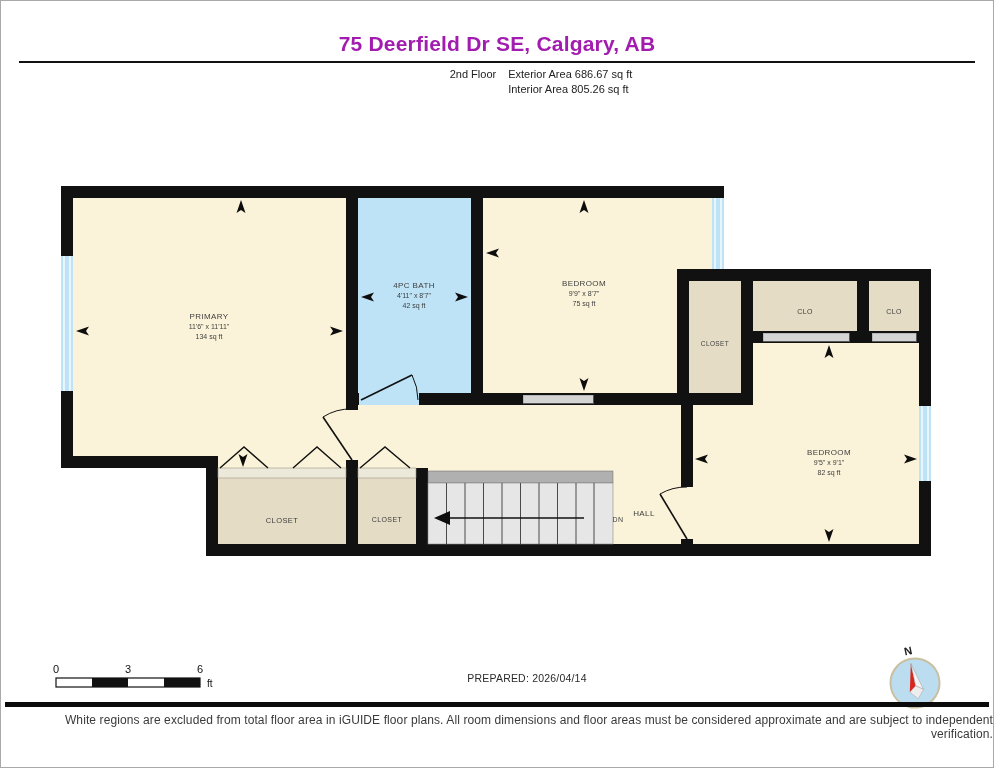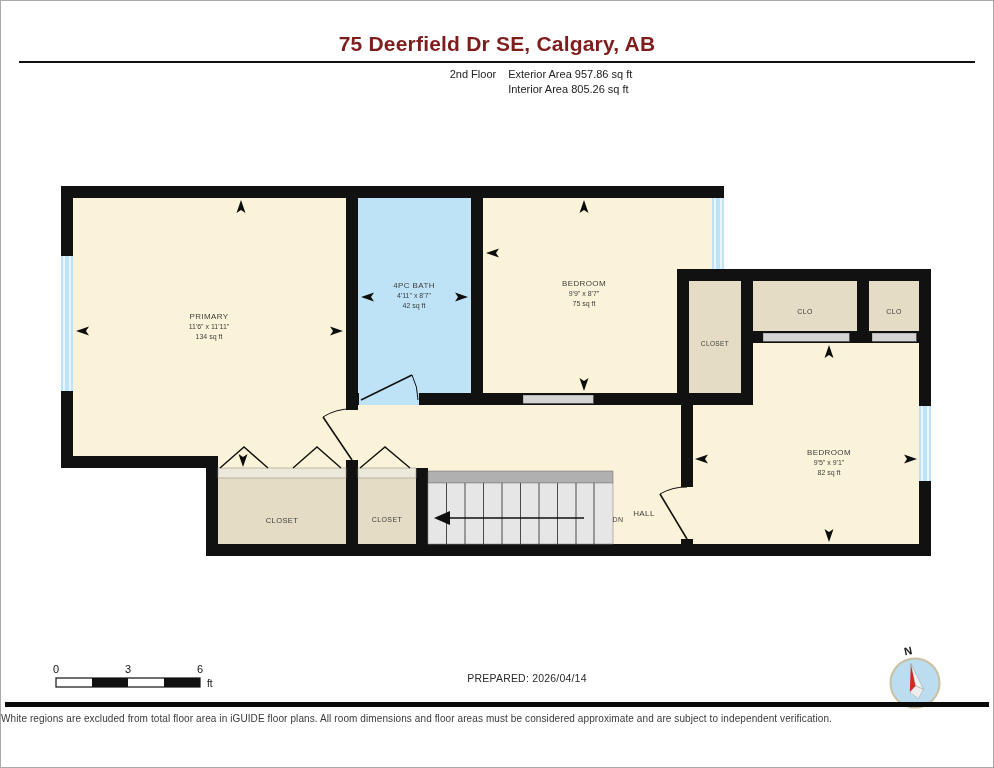--- a/index.html
+++ b/index.html
@@ -3,36 +3,36 @@
 <meta charset="utf-8">
 <style>
   html,body{margin:0;padding:0;background:#e8e8e8;}
   .page{
     position:relative;width:994px;height:768px;background:#fff;
     border:1px solid #a9a9a9;box-sizing:border-box;overflow:hidden;
     font-family:"Liberation Sans", sans-serif;color:#111;
   }
   .title{
     position:absolute;top:31px;left:0;right:0;text-align:center;
-    font-size:21px;font-weight:bold;letter-spacing:.2px;color:#7f1d1d;
+    font-size:21px;font-weight:bold;letter-spacing:.2px;color:#a21caf;
   }
   .rule-top{position:absolute;top:60px;left:18px;right:18px;height:2px;background:#111;}
   .subheader{
     position:absolute;top:66px;left:0;right:0;display:flex;justify-content:center;
     gap:12px;transform:translateX(44px);font-size:11px;line-height:15px;color:#222;
   }
   .floor-label{font-weight:normal;}
   .prepared{
     position:absolute;top:671px;left:0;right:0;text-align:center;
     transform:translateX(30px);font-size:10.5px;color:#2b2b2b;letter-spacing:.2px;
   }
   .rule-bottom{position:absolute;top:701px;left:4px;right:4px;height:5px;background:#0a0a0a;}
   .disclaimer{
-    position:absolute;top:712px;left:0;right:0;text-align:left;
-    font-size:10px;color:#3a3a3a;letter-spacing:.1px;
+    position:absolute;top:712px;left:0;right:0;text-align:right;
+    font-size:12px;color:#3a3a3a;letter-spacing:.1px;
   }
   svg{position:absolute;inset:0;}
   .room{fill:var(--room_fill);}
   .closet{fill:var(--closet_fill);}
   .bath{fill:var(--bath_fill);}
   .wall rect{fill:var(--wall);shape-rendering:crispEdges;}
   .win{fill:var(--window_fill);}
   .win-line{stroke:#ffffff;stroke-width:1.3;}
   .opening{fill:#d4d4d4;stroke:#979797;stroke-width:.5;shape-rendering:crispEdges;}
   .door-line{stroke:#111;stroke-width:1.6;fill:none;}
@@ -49,21 +49,21 @@
 </head>
 <body>
 
 <div class="page">
 
   <div class="title">75 Deerfield Dr SE, Calgary, AB</div>
   <div class="rule-top"></div>
   <div class="subheader">
     <div class="floor-label">2nd Floor</div>
     <div>
-      <div>Exterior Area 957.86 sq ft</div>
+      <div>Exterior Area 686.67 sq ft</div>
       <div>Interior Area 805.26 sq ft</div>
     </div>
   </div>
 
   <svg width="994" height="768" viewBox="0 0 994 768">
 
     <polygon class="room" points="72,197 345,197 345,467 217,467 217,455 72,455"></polygon>
     <rect class="bath" x="357" y="197" width="113" height="195"></rect>
     <polygon class="room" points="482,197 711,197 711,268 676,268 676,392 482,392"></polygon>
     <rect class="closet" x="688" y="280" width="52" height="112"></rect>

